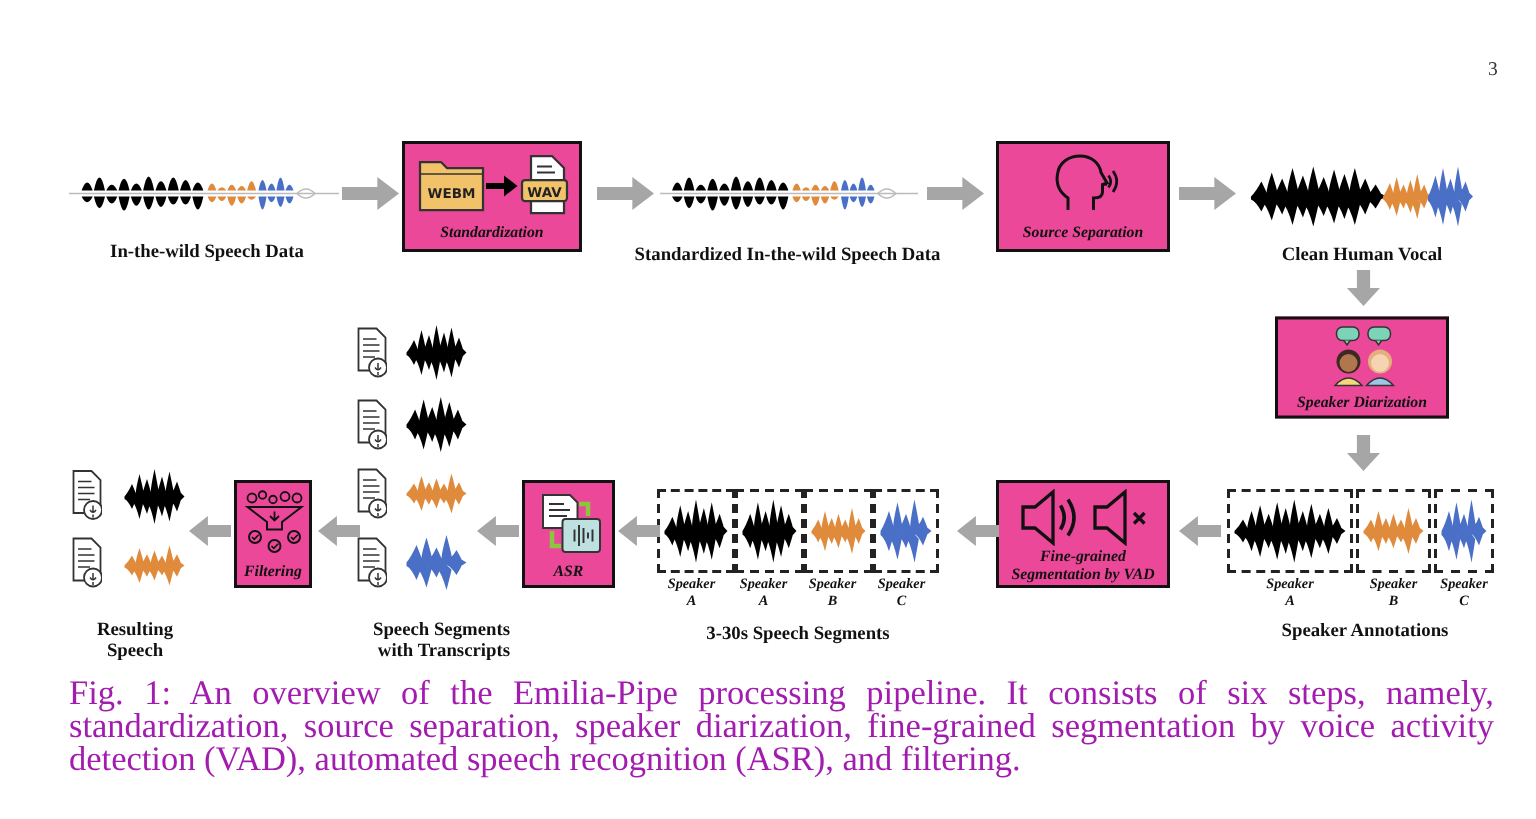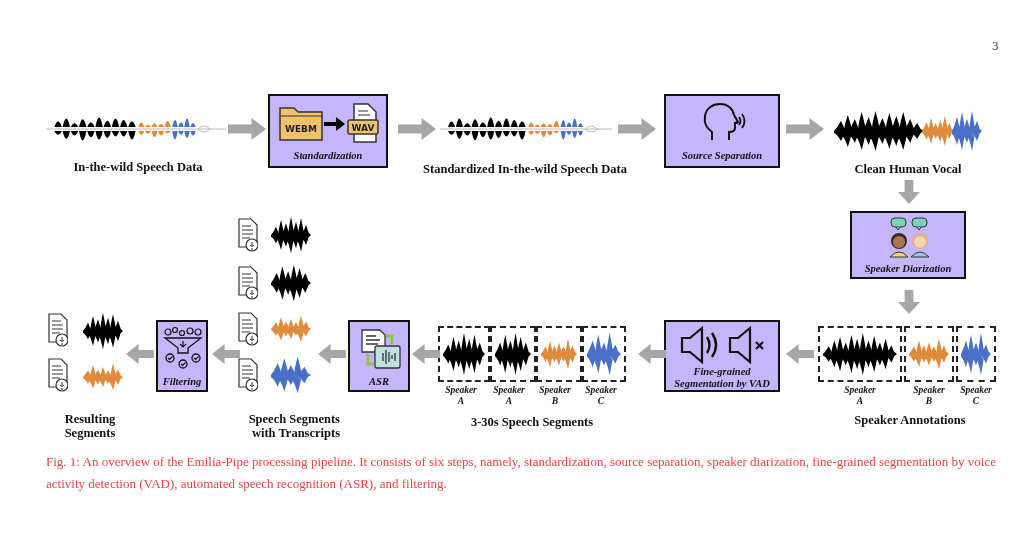--- a/index.html
+++ b/index.html
@@ -1,24 +1,24 @@
 <!DOCTYPE html>
 <html><head>
 <meta charset="utf-8">
 <style>
   html, body { margin:0; padding:0; background:#fff; }
   body { width:1024px; height:546px; position:relative; overflow:hidden; font-family:"Liberation Serif","DejaVu Serif",serif; color:#111; }
   .abs { position:absolute; }
   .pagenum { left:992px; top:38px; font-size:13px; color:#333; }
   .lbl { font-weight:bold; font-size:12.5px; text-align:center; white-space:nowrap; }
-  .box { border:2px solid #111; background:#c4b5fd; box-sizing:border-box; }
+  .box { border:2px solid #111; background:#ec4899; box-sizing:border-box; }
   .boxlbl { font-style:italic; font-weight:bold; font-size:10.5px; text-align:center; position:absolute; left:0; right:0; line-height:12px; }
   .spk { font-style:italic; font-weight:bold; font-size:9.5px; text-align:center; line-height:11px; }
   .dashed { border:2px dashed #222; box-sizing:border-box; }
-  .caption { left:46px; top:451px; width:950px; font-size:13px; line-height:22px; text-align:justify; color:#ef4444; }
+  .caption { left:46px; top:451px; width:950px; font-size:23px; line-height:22px; text-align:justify; color:#a21caf; }
   svg { display:block; }
 </style>
 </head>
 <body>
 
 <div class="abs pagenum">3</div>
 
 <div class="abs" style="left:46px;top:108px;">
   <svg width="180" height="42" class="noisywave">
       <path d="M0 21 h180" stroke="#bbb" stroke-width="1"></path>
@@ -417,16 +417,16 @@
       <path d="M14 24 v4 M12 27 q2 3 4 0 M14 30 v2" fill="none" stroke="#333" stroke-width="1"></path>
     </svg>
   </div>
 <div class="abs" style="left:80px;top:354px;">
     <svg width="46" height="46" class="cw">
       <path d="M3 23 Q5.5 20.666666666666668 8 16.333333333333332 Q10.5 21 10.5 21.333333333333332 Q10.5 18.916666666666664 13 11.333333333333332 Q15.5 19.5 15.5 20.083333333333332 Q15.5 20.375 18 15.5 Q20.5 20.75 20.5 21.125 Q20.5 19.5 23 13 Q25.5 20 25.5 20.5 Q25.5 20.666666666666668 28 16.333333333333332 Q30.5 21 30.5 21.333333333333332 Q30.5 18.333333333333332 33 9.666666666666666 Q35.5 19 35.5 19.666666666666668 Q35.5 20.375 38 15.5 Q40.5 20.75 40.5 21.125 L43 23 L40.5 24.875 Q40.5 25.25 38 30.5 Q35.5 25.625 33 24.5 L35.5 26.333333333333332 Q35.5 27 33 36.333333333333336 Q30.5 27.666666666666668 28 25.666666666666668 L30.5 24.666666666666668 Q30.5 25 28 29.666666666666668 Q25.5 25.333333333333332 23 24.333333333333332 L25.5 25.5 Q25.5 26 23 33 Q20.5 26.5 18 25 L20.5 24.875 Q20.5 25.25 18 30.5 Q15.5 25.625 13 24.5 L15.5 25.916666666666668 Q15.5 26.5 13 34.66666666666667 Q10.5 27.083333333333336 8 25.333333333333332 L10.5 24.666666666666668 Q10.5 25 8 29.666666666666668 Q5.5 25.333333333333332 3 24.333333333333332 Z" fill="#E08A3C"></path>
     </svg>
   </div>
 <div class="abs lbl" style="left:40px;top:412px;width:100px;line-height:14px;">
     <div>Resulting</div>
-    <div>Segments</div>
+    <div>Speech</div>
   </div>
 
 <div class="abs caption">Fig. 1: An overview of the Emilia-Pipe processing pipeline. It consists of six steps, namely, standardization, source separation, speaker diarization, fine-grained segmentation by voice activity detection (VAD), automated speech recognition (ASR), and filtering.</div>
 
 </body></html>

